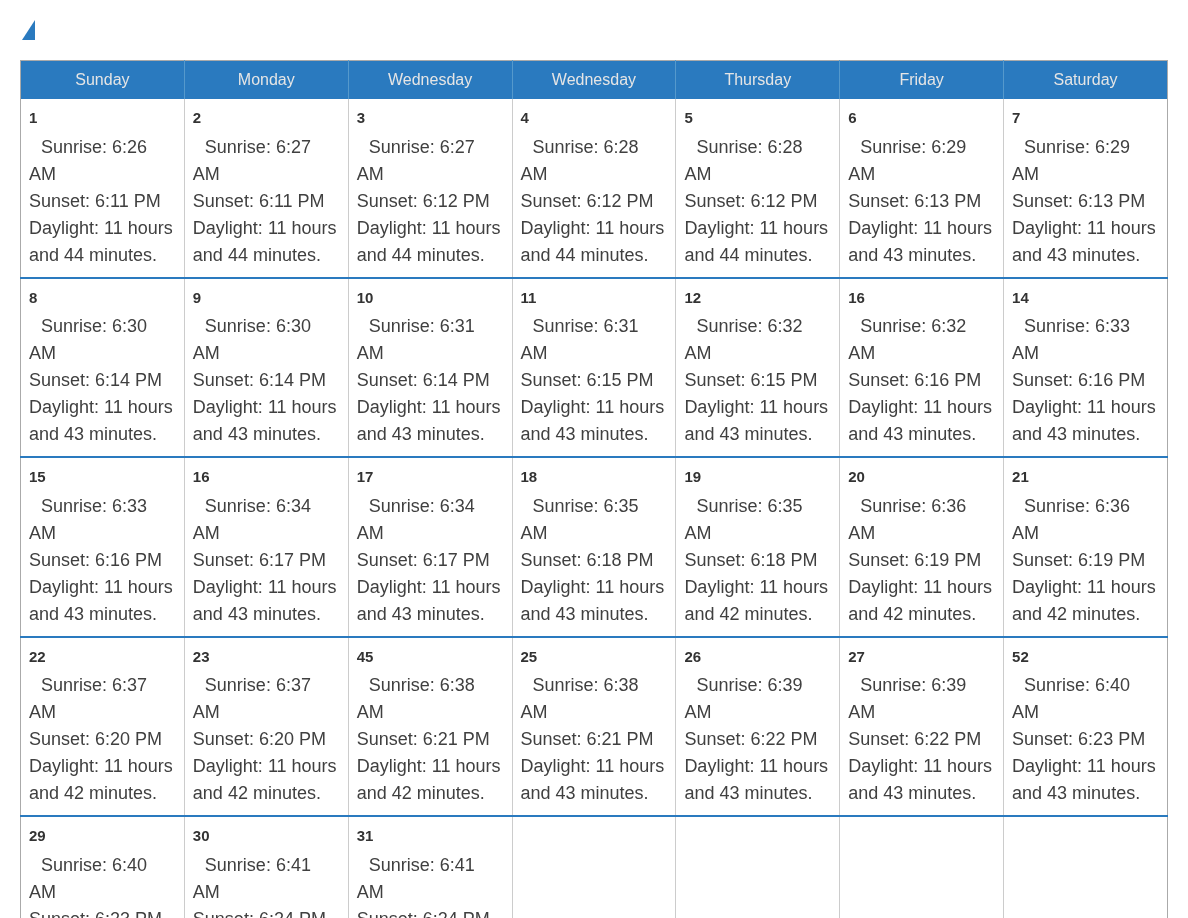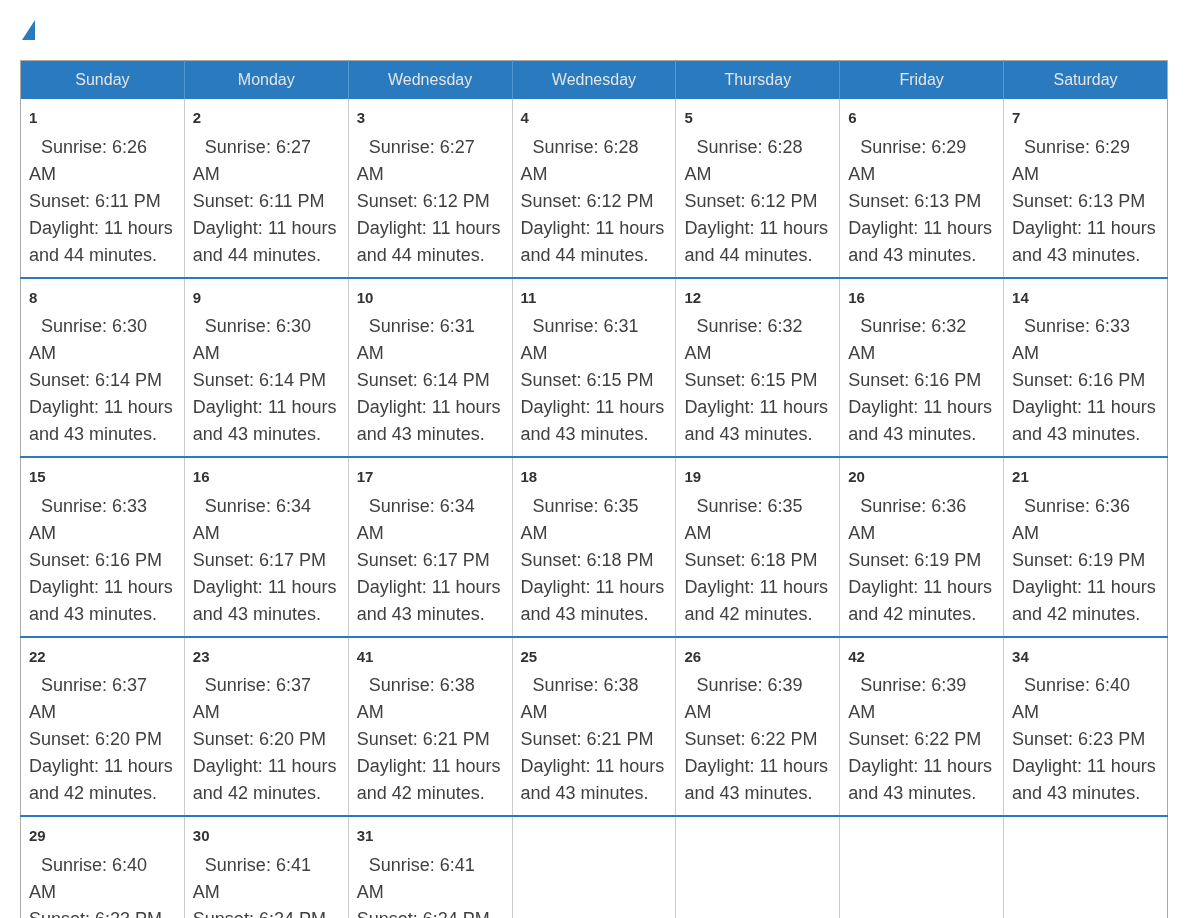--- a/index.html
+++ b/index.html
@@ -329,21 +329,21 @@
         <td>
         <span class="day-number">23</span>
         <span class="day-info">
           Sunrise: 6:37 AM<br>
           Sunset: 6:20 PM<br>
           Daylight: 11 hours<br>
           and 42 minutes.
         </span>
       </td>
         <td>
-        <span class="day-number">41</span>
+        <span class="day-number">45</span>
         <span class="day-info">
           Sunrise: 6:38 AM<br>
           Sunset: 6:21 PM<br>
           Daylight: 11 hours<br>
           and 42 minutes.
         </span>
       </td>
         <td>
         <span class="day-number">25</span>
         <span class="day-info">
@@ -356,30 +356,30 @@
         <td>
         <span class="day-number">26</span>
         <span class="day-info">
           Sunrise: 6:39 AM<br>
           Sunset: 6:22 PM<br>
           Daylight: 11 hours<br>
           and 43 minutes.
         </span>
       </td>
         <td>
-        <span class="day-number">42</span>
+        <span class="day-number">27</span>
         <span class="day-info">
           Sunrise: 6:39 AM<br>
           Sunset: 6:22 PM<br>
           Daylight: 11 hours<br>
           and 43 minutes.
         </span>
       </td>
         <td>
-        <span class="day-number">34</span>
+        <span class="day-number">52</span>
         <span class="day-info">
           Sunrise: 6:40 AM<br>
           Sunset: 6:23 PM<br>
           Daylight: 11 hours<br>
           and 43 minutes.
         </span>
       </td>
       </tr>
       <tr>
         <td>

